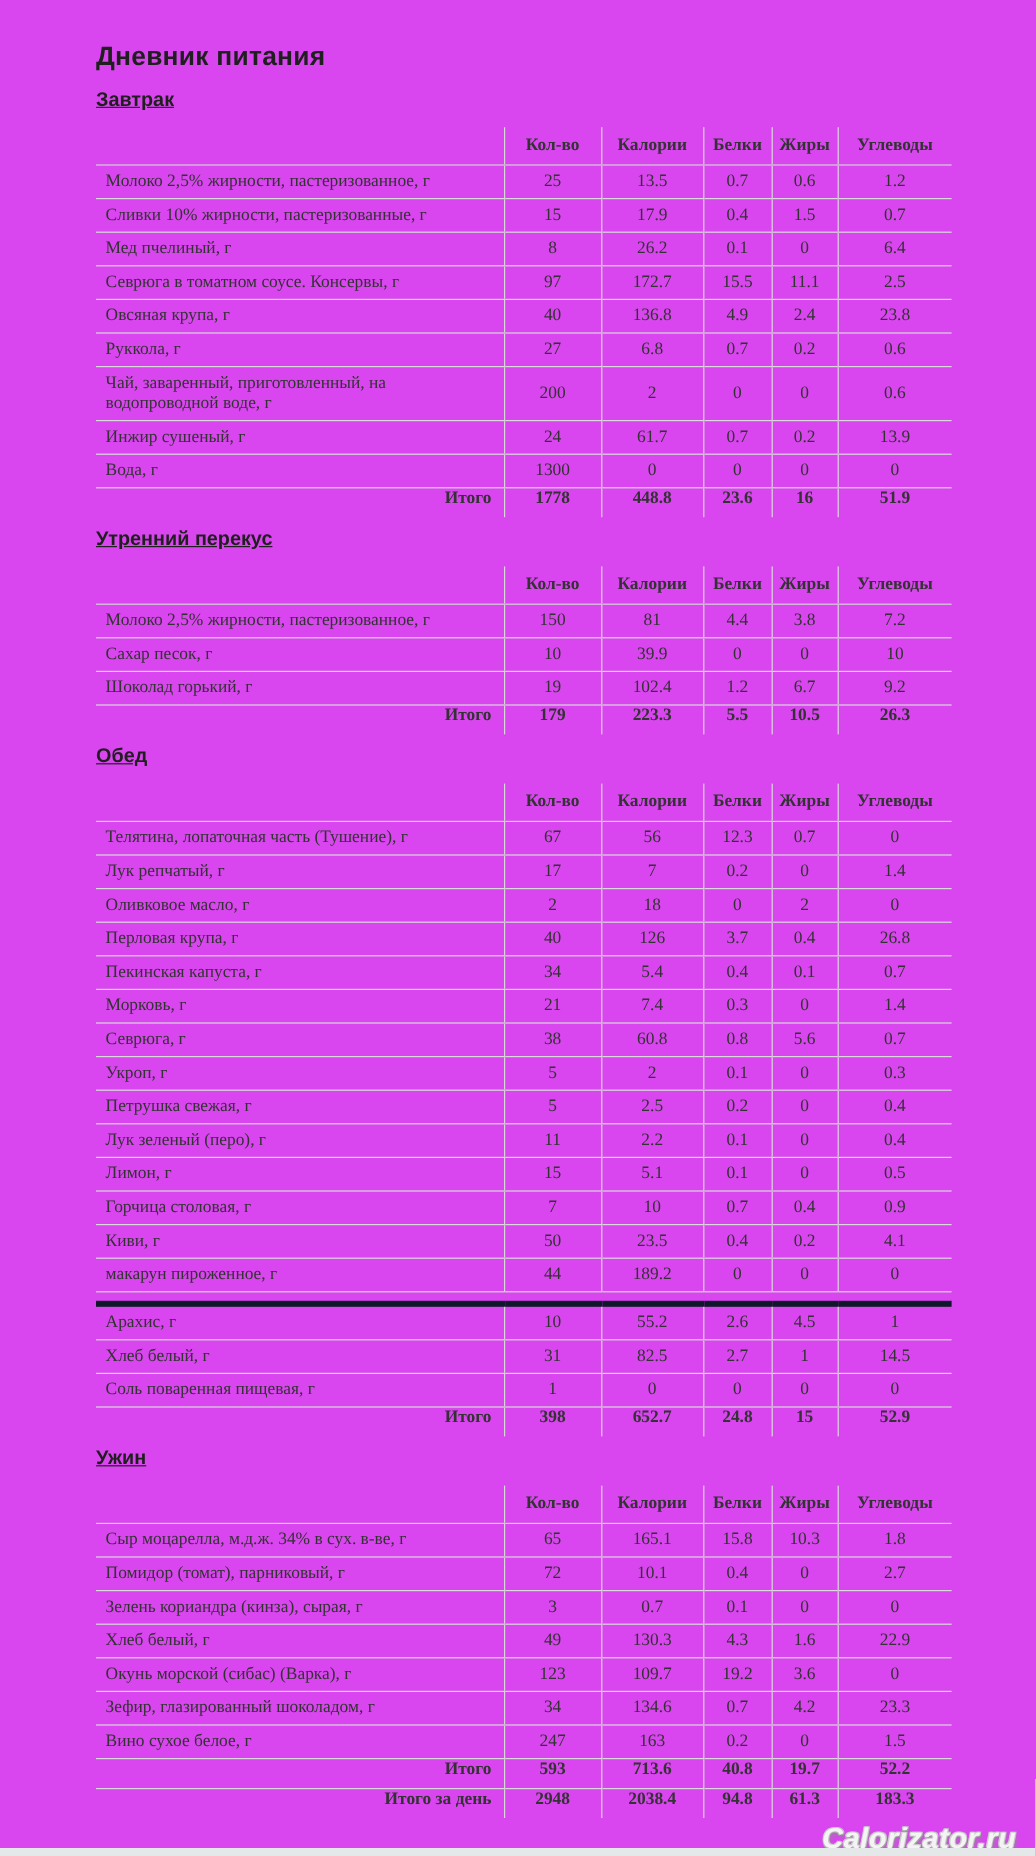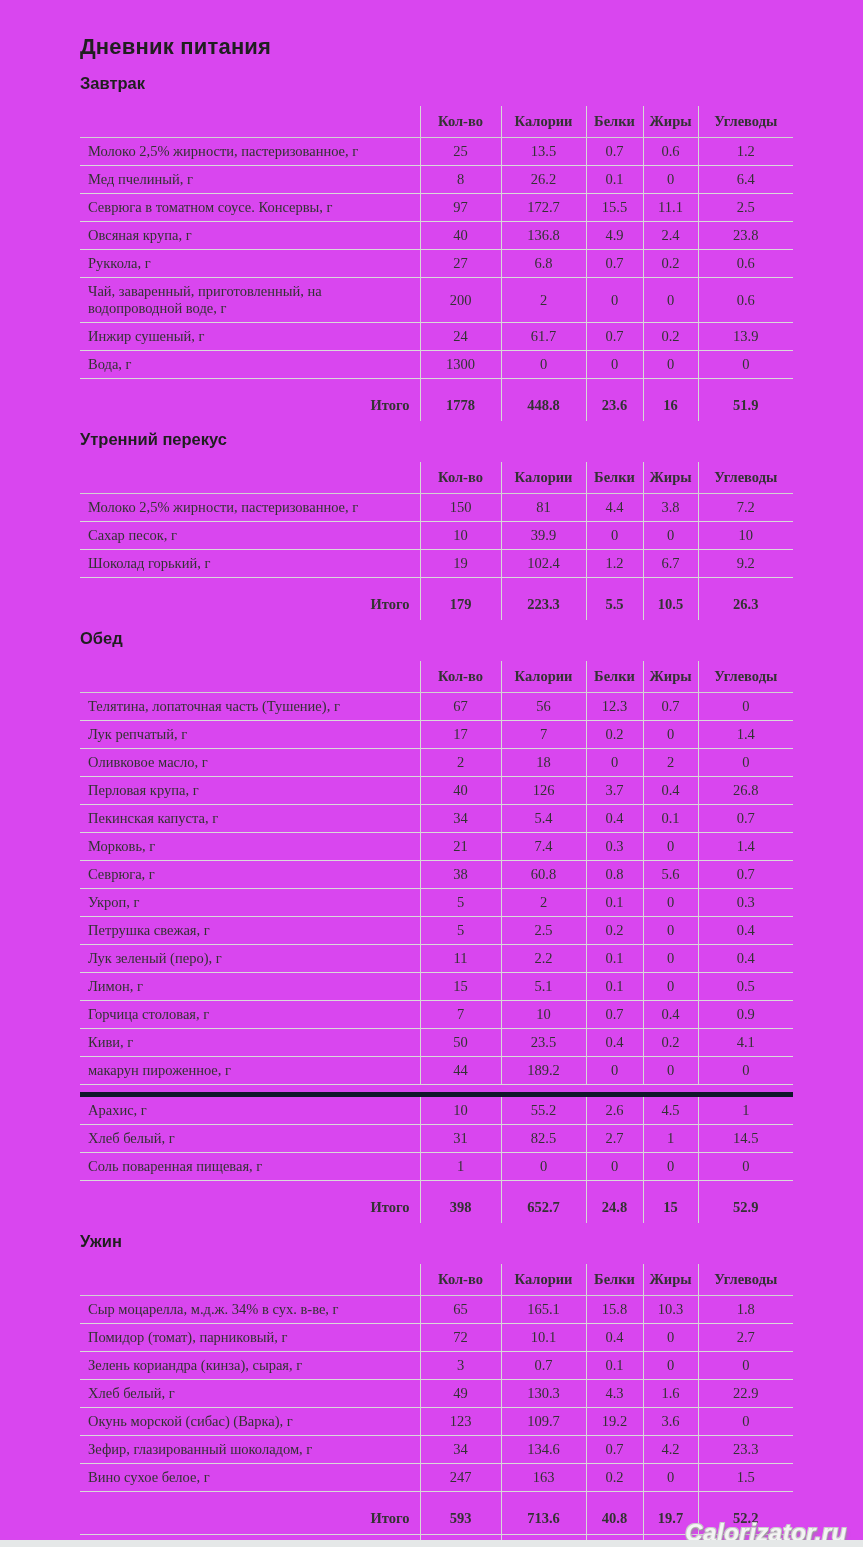--- a/index.html
+++ b/index.html
@@ -22,20 +22,21 @@
     font-weight: bold;
     color: #1f1f1f;
     margin: 0 0 14px 0;
     letter-spacing: 0.2px;
   }
   .meal-title {
     font-size: 16.5px;
     font-weight: bold;
     color: #1f1f1f;
     margin: 9px 0 13px 0;
+    text-decoration: underline;
   }
   table.diary-table {
     border-collapse: collapse;
     width: 100%;
     table-layout: fixed;
     font-family: Liberation Serif, serif;
   }
   col.c-qty  { width: 81px; }
   col.c-cal  { width: 85px; }
   col.c-prot { width: 57px; }
@@ -61,21 +62,21 @@
     text-align: center;
   }
   td.name-col {
     text-align: left;
     padding-left: 8px;
     padding-right: 10px;
   }
   tr.total-row td {
     border-bottom: none;
     font-weight: bold;
-    padding-top: 18px;
+    padding-top: 0;
     padding-bottom: 7px;
   }
   tr.total-row td.total-label {
     text-align: right;
     padding-right: 10px;
   }
   tr.has-follow td { border-bottom: 1px solid #d9d9d9; }
   table.continuation { margin-top: 7px; }
   table.continuation tbody tr:first-child td { border-top: 5px solid #0f172a; }
   .watermark {
@@ -132,20 +133,28 @@
             <tbody>
               <tr>
                 <td class="name-col">Молоко 2,5% жирности, пастеризованное, г</td>
                 <td class="num-col">25</td>
                 <td class="num-col">13.5</td>
                 <td class="num-col">0.7</td>
                 <td class="num-col">0.6</td>
                 <td class="num-col">1.2</td>
               </tr>
               <tr>
+                <td class="name-col">Сливки 10% жирности, пастеризованные, г</td>
+                <td class="num-col">15</td>
+                <td class="num-col">17.9</td>
+                <td class="num-col">0.4</td>
+                <td class="num-col">1.5</td>
+                <td class="num-col">0.7</td>
+              </tr>
+              <tr>
                 <td class="name-col">Мед пчелиный, г</td>
                 <td class="num-col">8</td>
                 <td class="num-col">26.2</td>
                 <td class="num-col">0.1</td>
                 <td class="num-col">0</td>
                 <td class="num-col">6.4</td>
               </tr>
               <tr>
                 <td class="name-col">Севрюга в томатном соусе. Консервы, г</td>
                 <td class="num-col">97</td>

